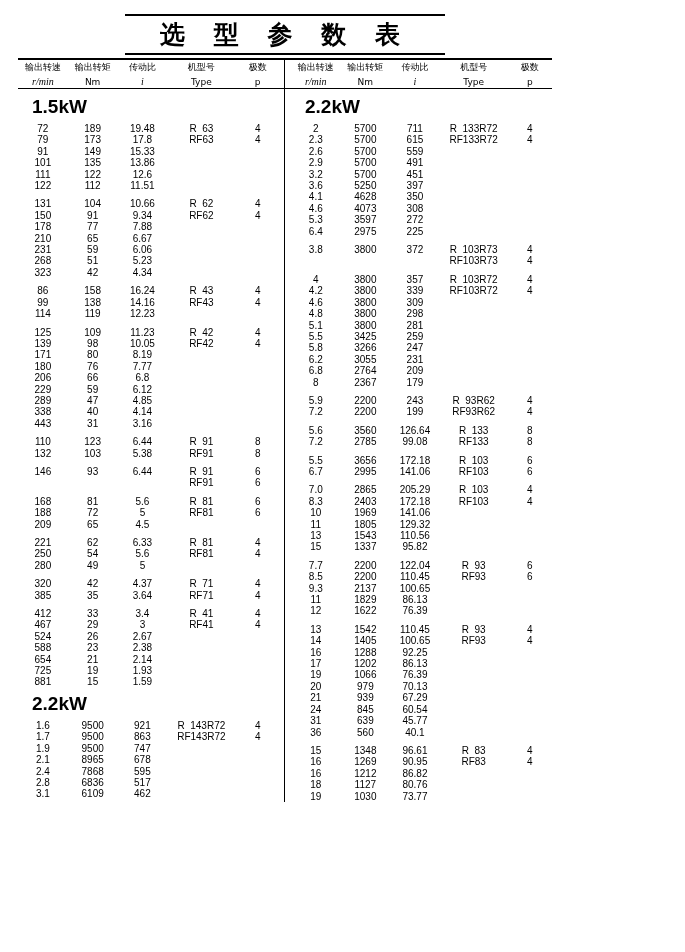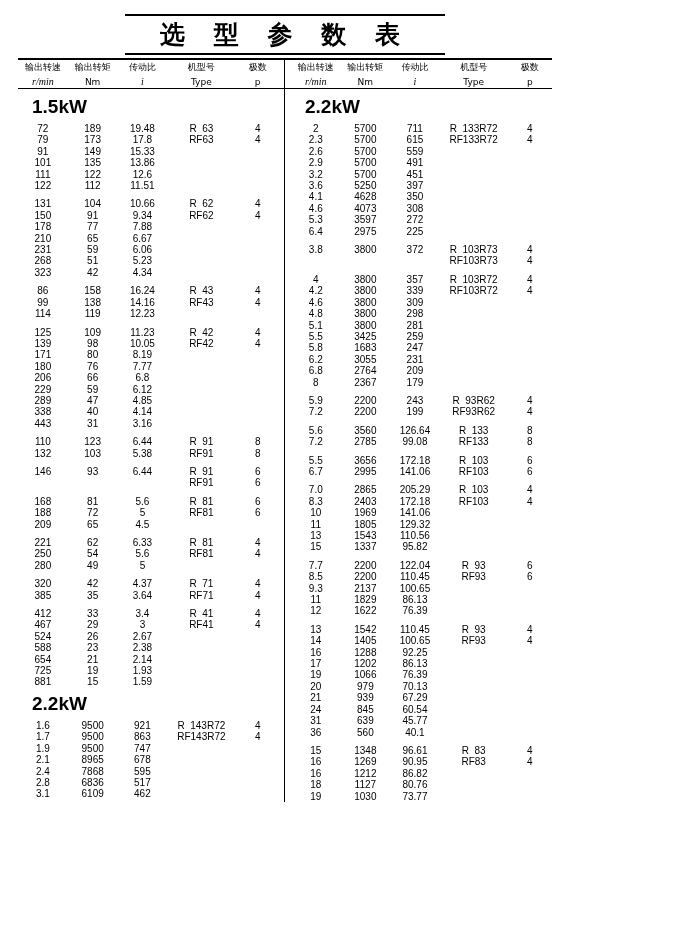--- a/index.html
+++ b/index.html
@@ -701,21 +701,21 @@
             </tr>
             <tr>
               <td class="c1">5.5</td>
               <td class="c2">3425</td>
               <td class="c3">259</td>
               <td class="c4 typecell"></td>
               <td class="c5"></td>
             </tr>
             <tr>
               <td class="c1">5.8</td>
-              <td class="c2">1683</td>
+              <td class="c2">3266</td>
               <td class="c3">247</td>
               <td class="c4 typecell"></td>
               <td class="c5"></td>
             </tr>
             <tr>
               <td class="c1">6.2</td>
               <td class="c2">3055</td>
               <td class="c3">231</td>
               <td class="c4 typecell"></td>
               <td class="c5"></td>

